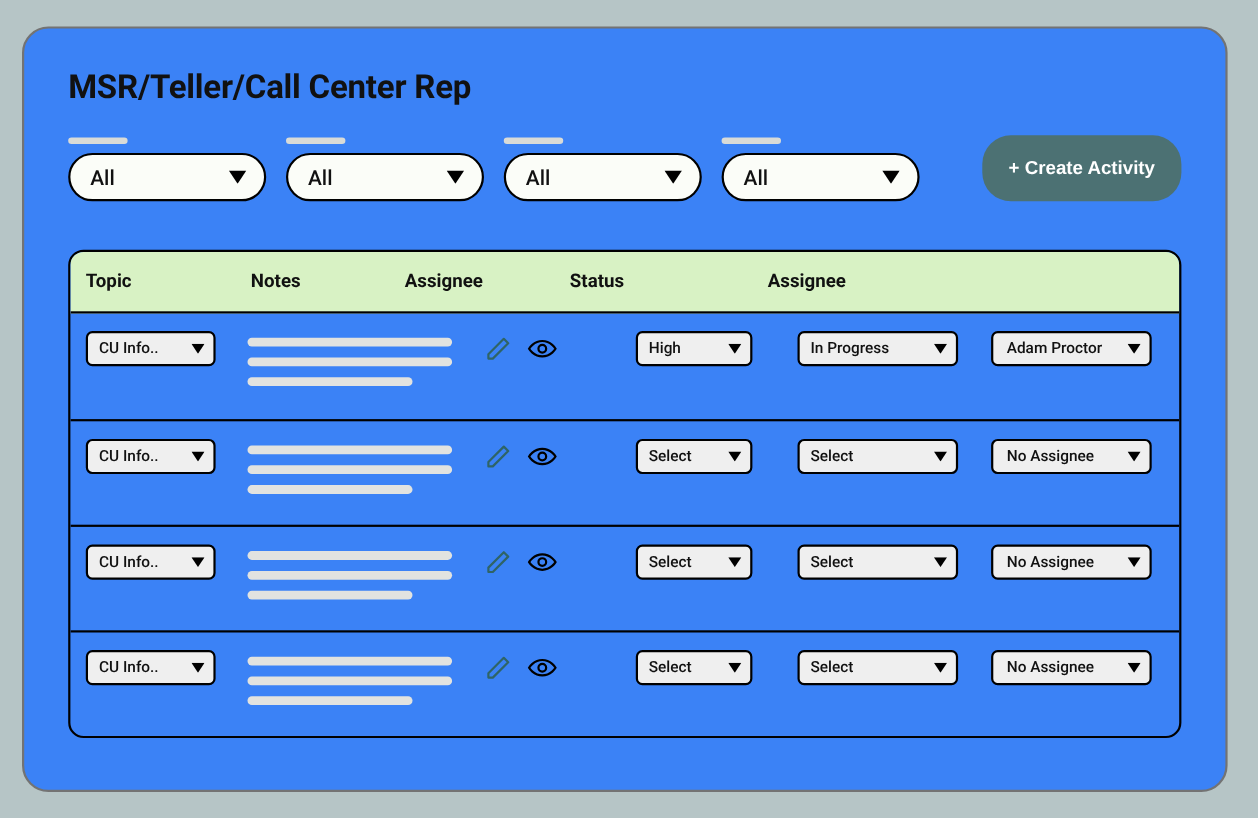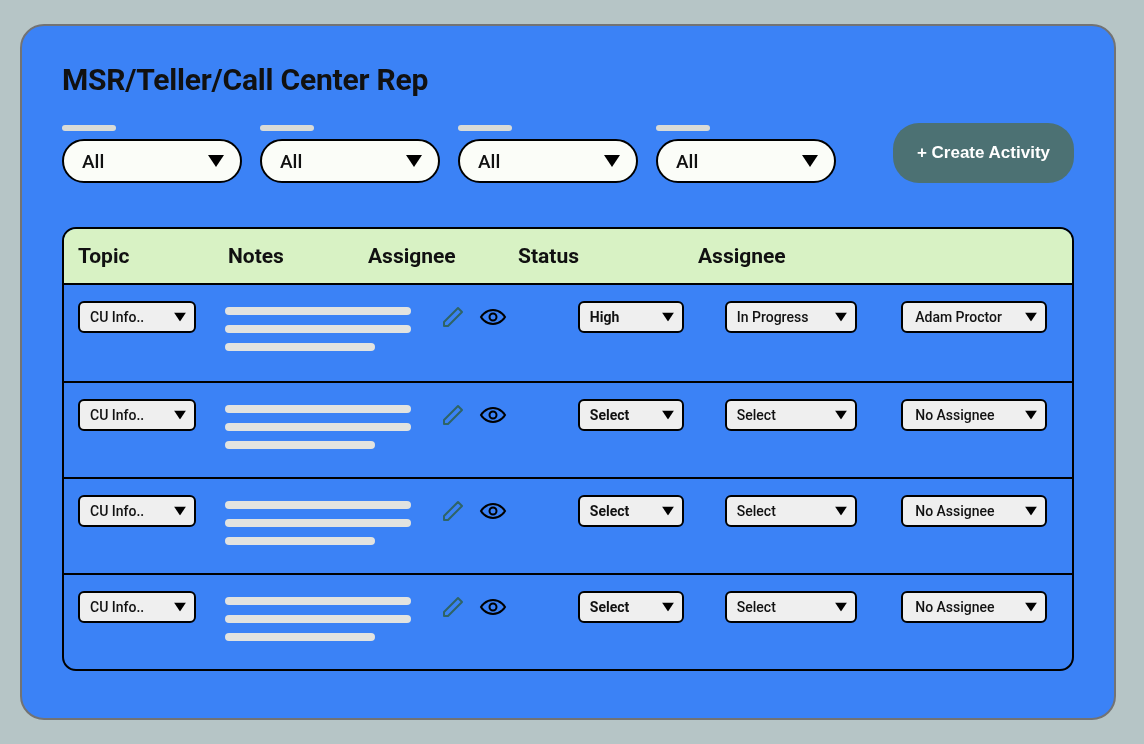--- a/index.html
+++ b/index.html
@@ -69,21 +69,21 @@
     overflow: hidden;
   }
   .thead {
     background: #D8F2C4;
     border-bottom: 2px solid #000;
     display: flex;
     align-items: center;
     height: 56px;
     padding: 0 14px;
     font-weight: 700;
-    font-size: 21px;
+    font-size: 17px;
   }
   .col-topic    { width: 150px; }
   .col-activity { width: 220px; }
   .col-notes    { width: 140px; }
   .col-priority { width: 150px; }
   .col-status   { width: 180px; }
   .col-assignee { width: 160px; }
 
   .row {
     display: flex;
@@ -105,22 +105,22 @@
     font-size: 14px; font-weight: 500;
     position: relative;
     cursor: pointer; user-select: none;
     white-space: nowrap;
     overflow: hidden;
   }
   .mini-select .caret {
     position: absolute; right: 8px; top: 50%; transform: translateY(-50%);
   }
   .mini-topic    { width: 118px; }
-  .mini-priority { width: 106px; font-weight: bold; }
-  .mini-status   { width: 132px; }
+  .mini-priority { width: 106px; }
+  .mini-status   { width: 146px; }
   .mini-assignee { width: 146px; padding-left: 12px; }
 
   .activity-lines { display: flex; flex-direction: column; gap: 10px; width: 186px; margin-top: 6px; }
   .line { height: 8px; background: #E2E3E0; border-radius: 4px; }
   .line.short { width: 150px; }
 
   .notes-icons { display: flex; gap: 14px; align-items: center; margin-top: 4px; }
   .icon-btn { cursor: pointer; display: inline-flex; }
 
   svg { display: block; }

